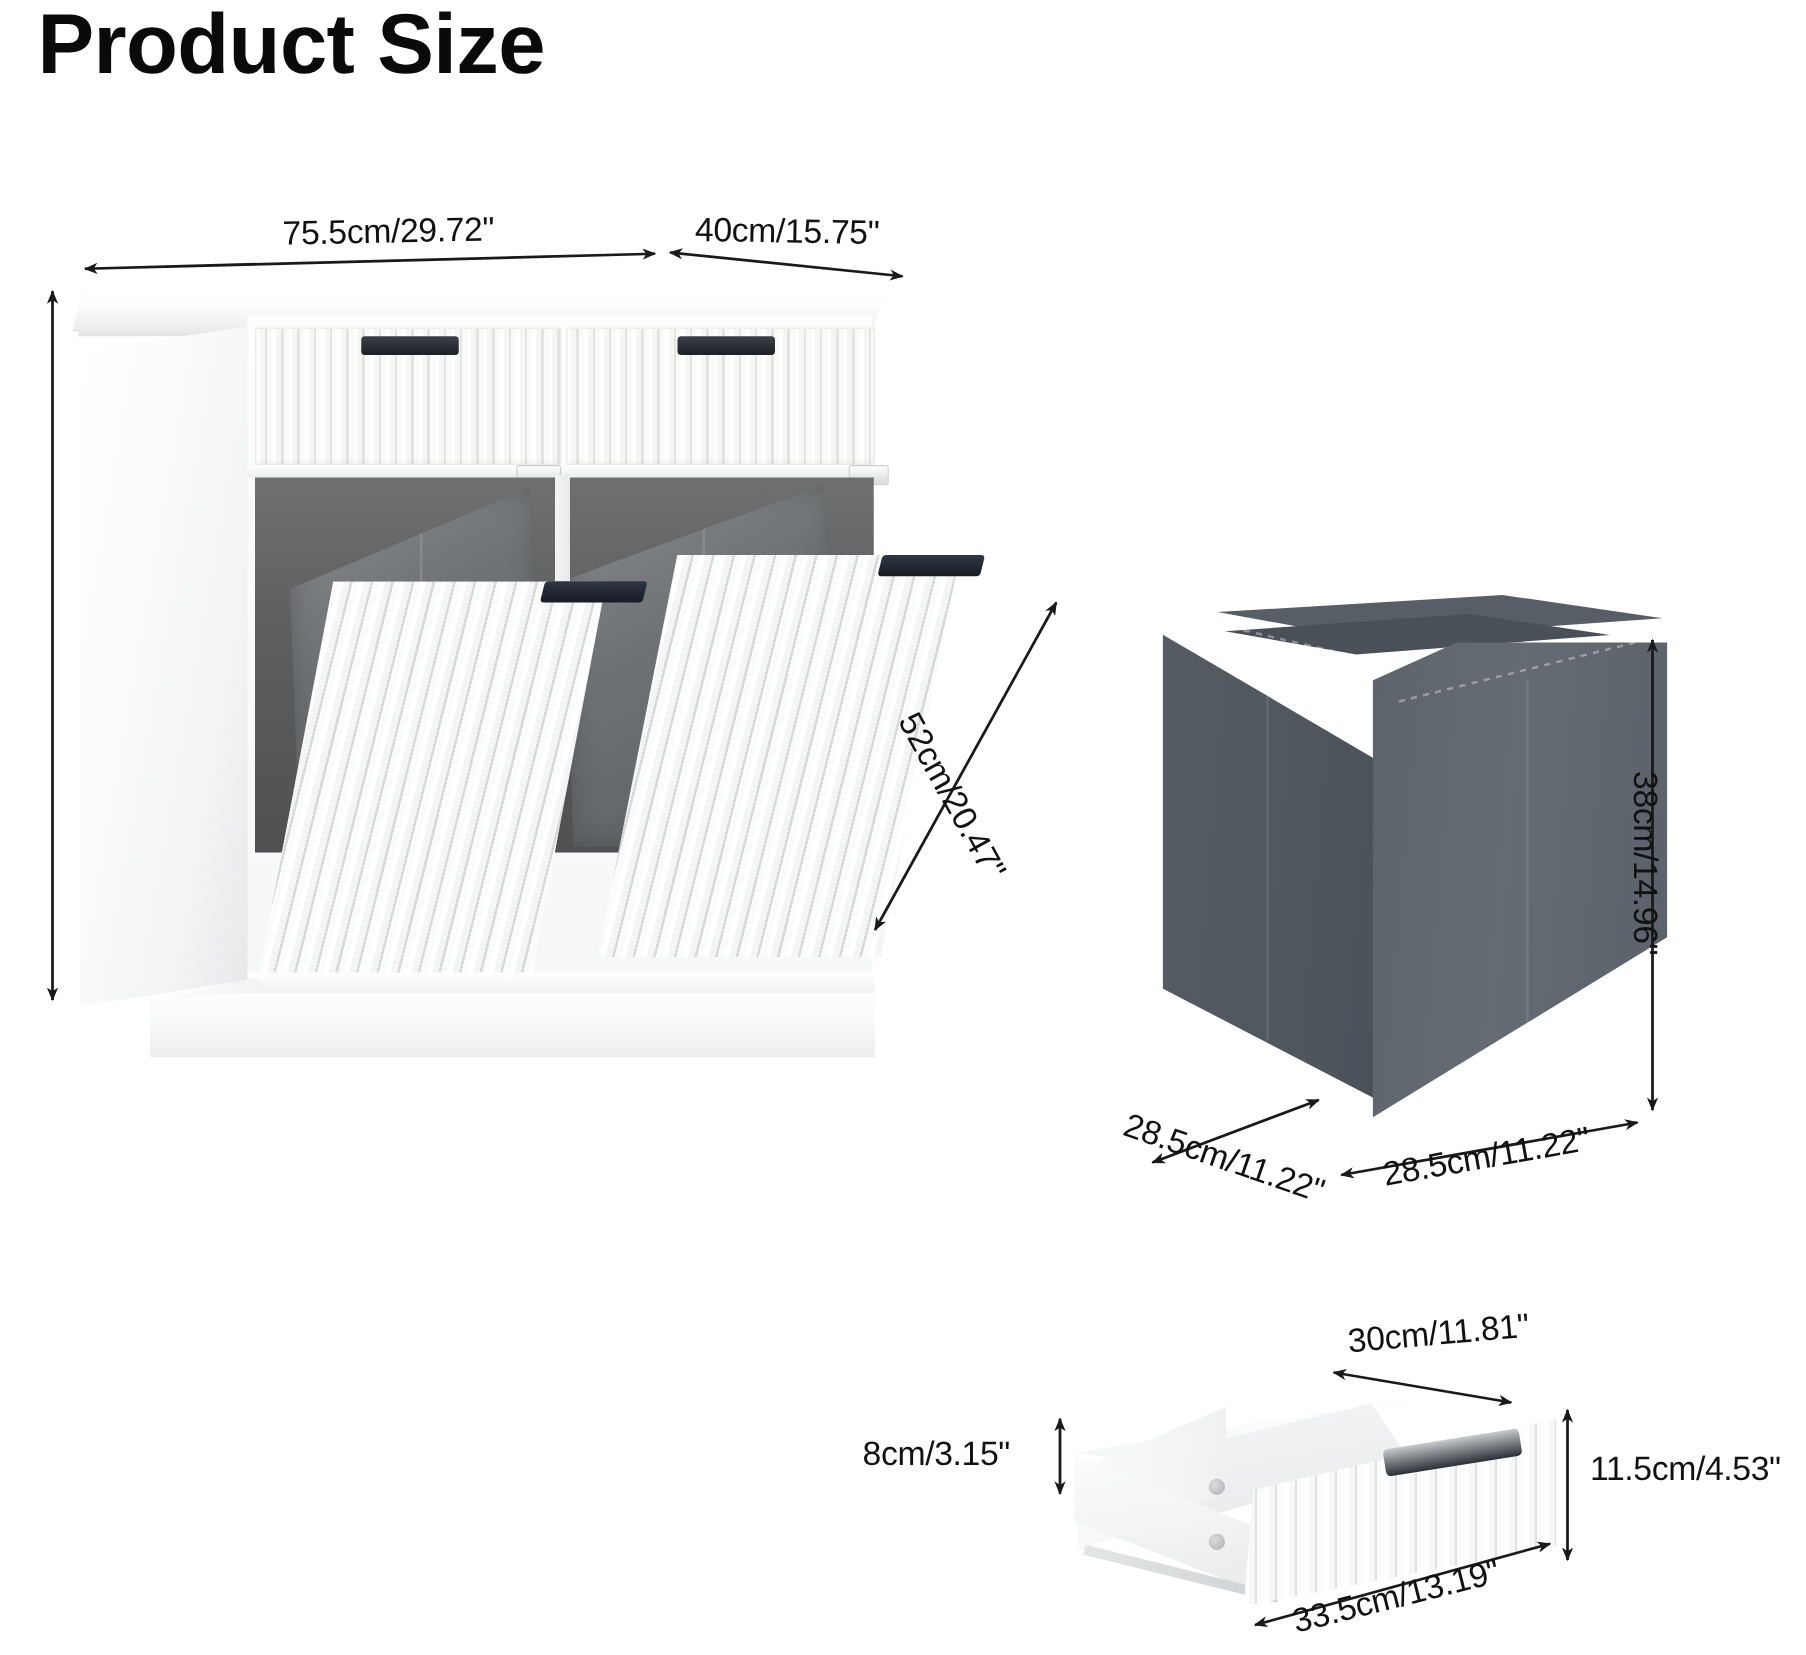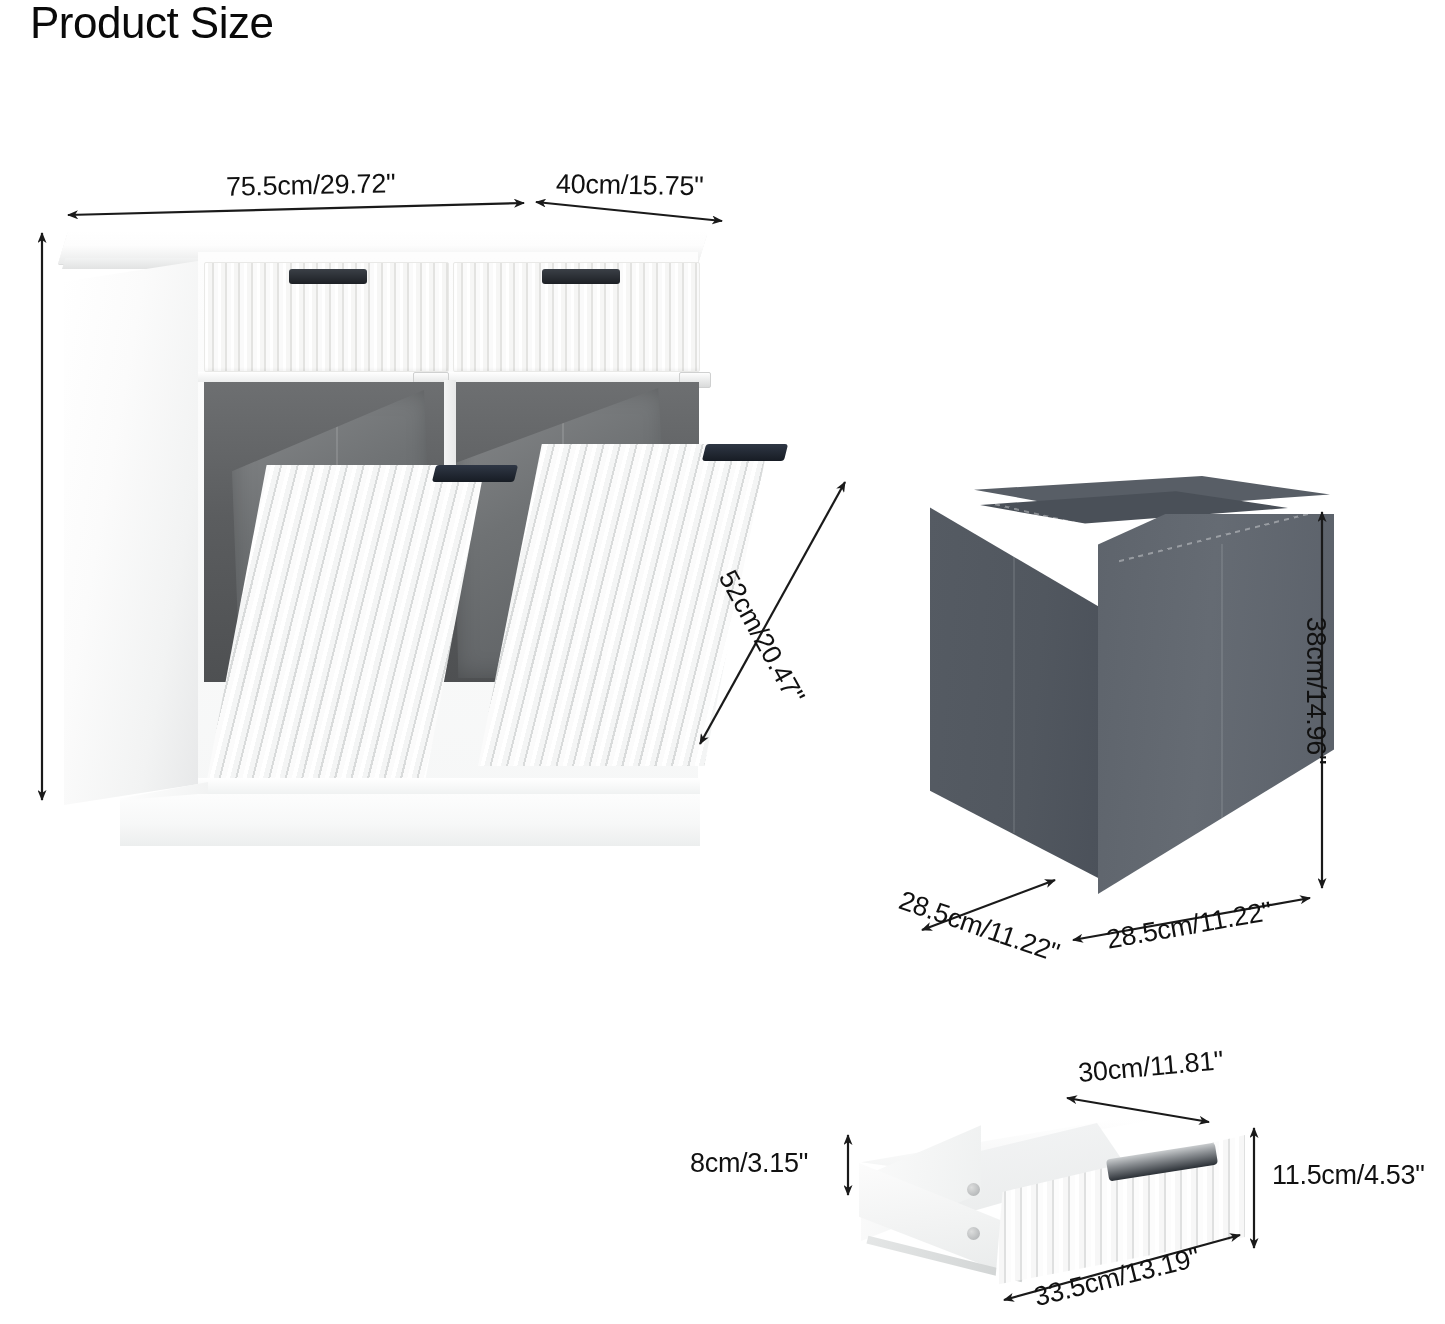--- a/index.html
+++ b/index.html
@@ -9,21 +9,21 @@
     font-family:"Liberation Sans","DejaVu Sans",sans-serif;
     color:#111;
     position:relative;
     overflow:hidden;
   }
   .stage{position:absolute;left:0;top:0;width:1445px;height:1324px;}
 
   
   .title{
     position:absolute;left:30px;top:0px;
-    font-size:44px;font-weight:normal;letter-spacing:-0.5px;
+    font-size:68px;font-weight:bold;letter-spacing:-0.5px;
     color:#0a0a0a;line-height:1.05;
   }
 
   
   .dim{
     position:absolute;
     font-size:27px;
     color:#111;
     white-space:nowrap;
     font-weight:400;

